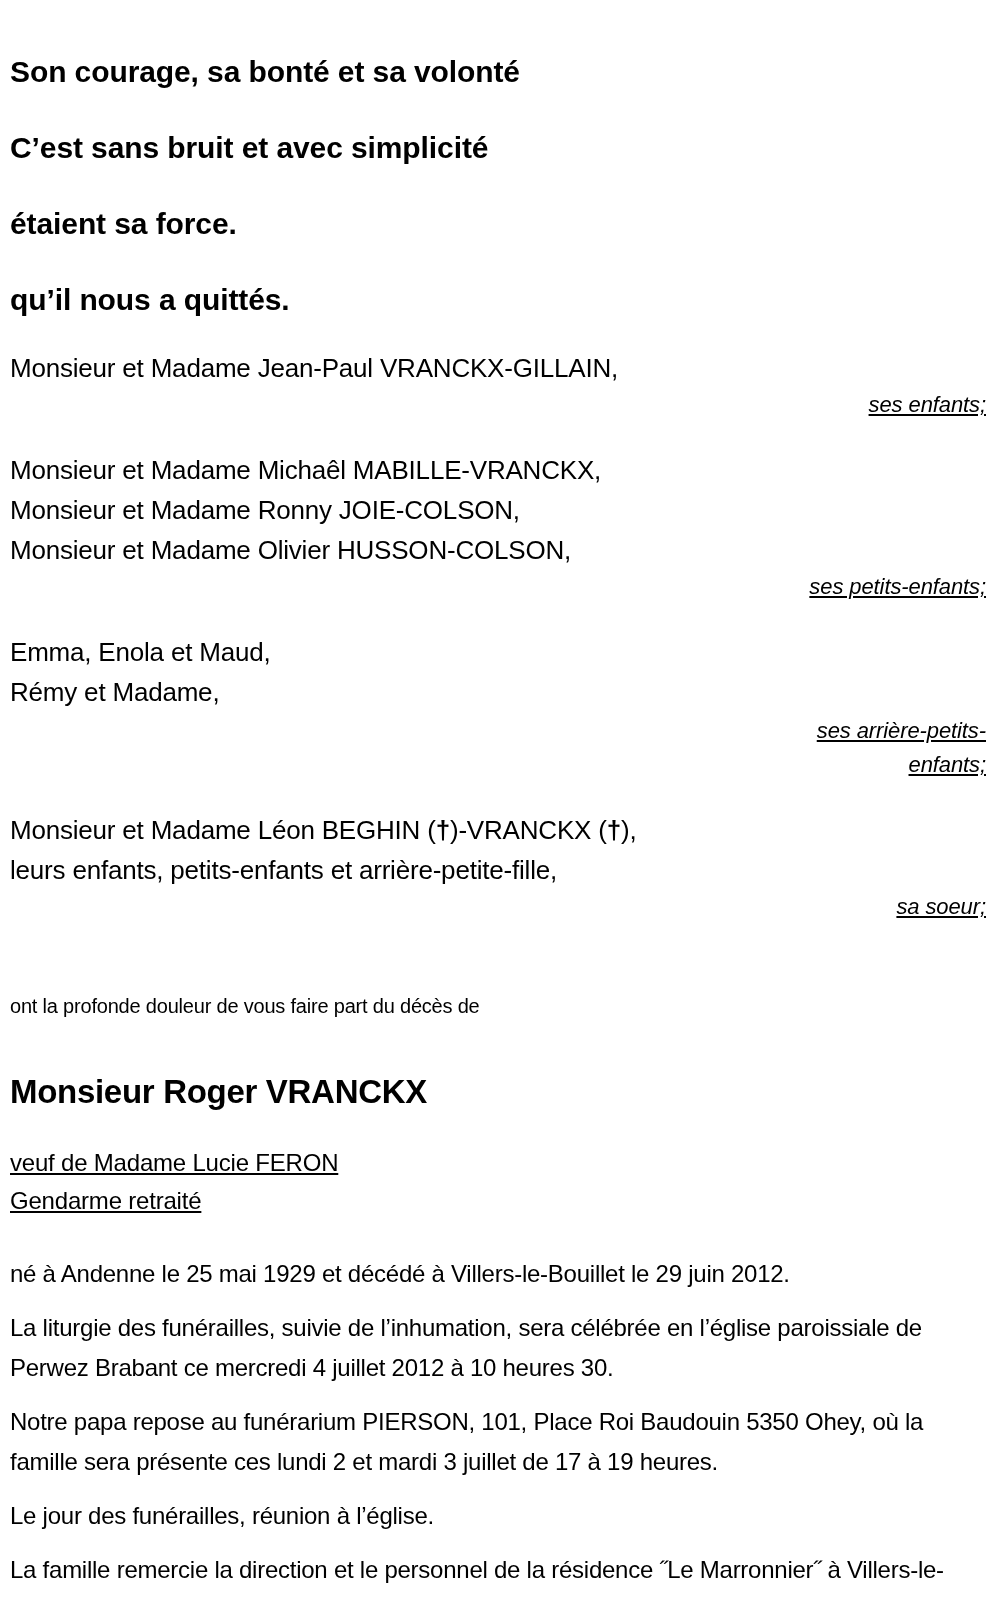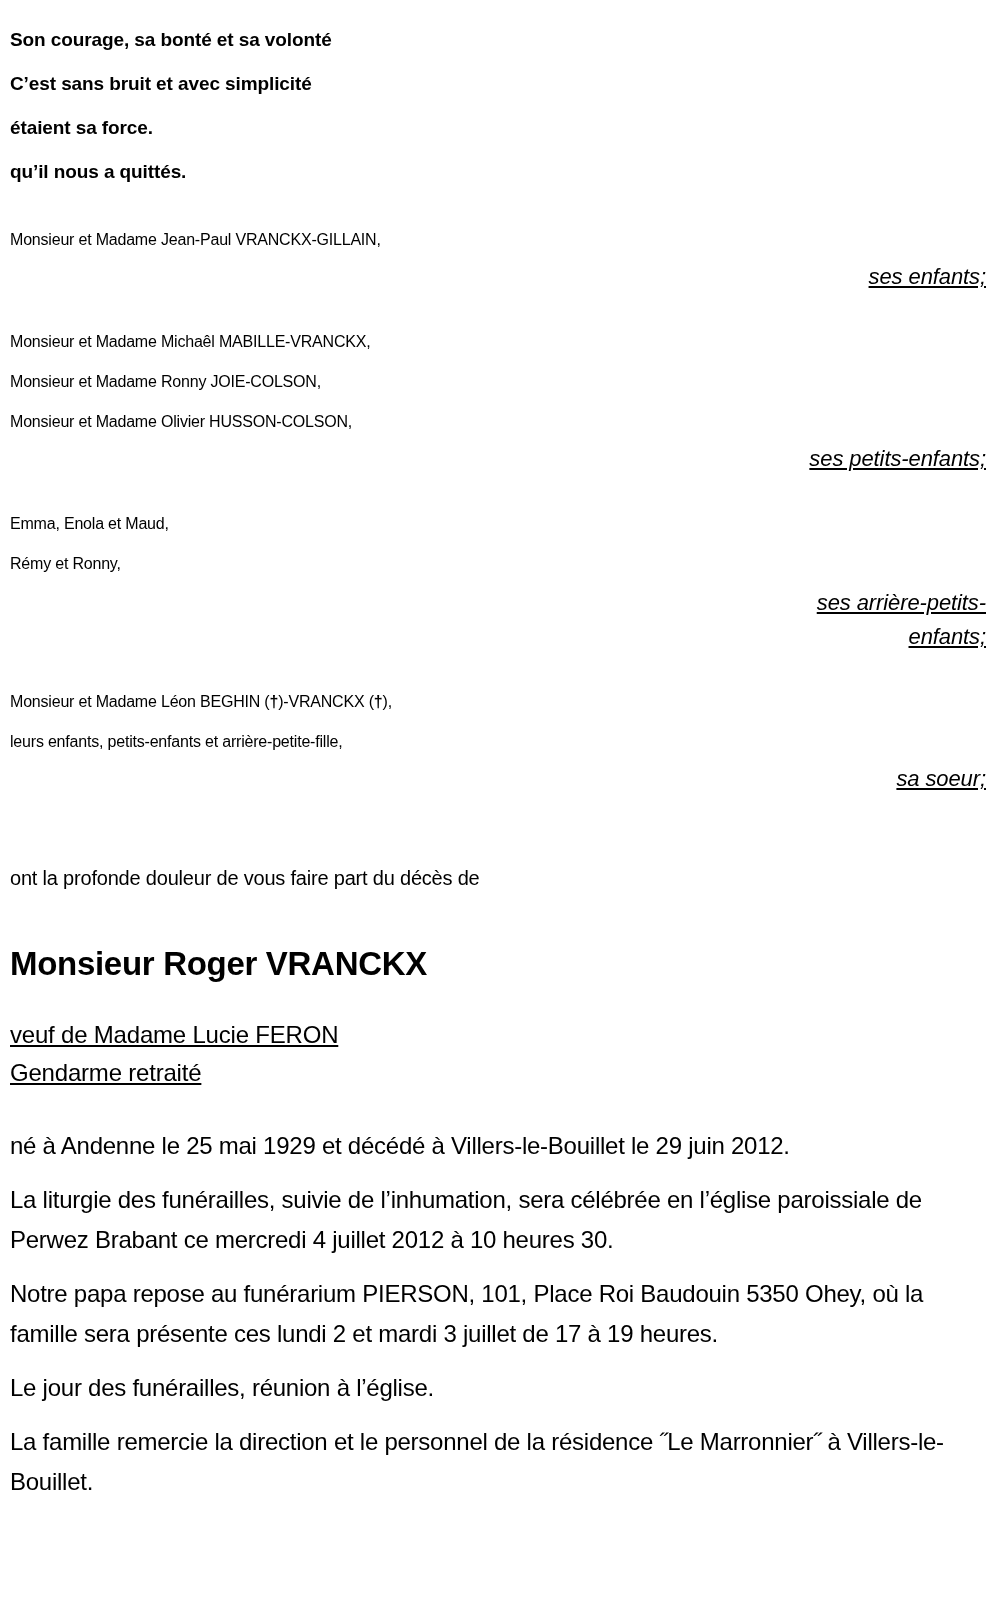--- a/index.html
+++ b/index.html
@@ -25,36 +25,37 @@
     padding: 10px 14px 0 10px;
   }
 
   
   .verse {
     margin: 0 0 0 0;
     padding-top: 8px;
   }
   .verse-line {
     font-weight: bold;
-    font-size: 19px;
+    font-size: 30px;
     line-height: 44px;
     letter-spacing: -0.1px;
     white-space: nowrap;
+    margin-top: 32px;
   }
 
   
   .family {
     margin-top: 26px;
   }
   .group {
     position: relative;
     margin-bottom: 8px;
   }
   .name-line {
-    font-size: 16px;
+    font-size: 26px;
     line-height: 40px;
     font-weight: normal;
     letter-spacing: -0.2px;
     white-space: nowrap;
   }
   .name-line .dagger {
     font-weight: bold;
   }
   .relation {
     font-style: italic;
@@ -140,21 +141,21 @@
         <div class="name-line">Monsieur et Madame Michaêl MABILLE-VRANCKX,</div>
         <div class="name-line">Monsieur et Madame Ronny JOIE-COLSON,</div>
         <div class="name-line">Monsieur et Madame Olivier HUSSON-COLSON,</div>
         <div class="relation">ses petits-enfants;</div>
       </div>
 
       <div class="group-gap"></div>
 
       <div class="group">
         <div class="name-line">Emma, Enola et Maud,</div>
-        <div class="name-line">Rémy et Ronny,</div>
+        <div class="name-line">Rémy et Madame,</div>
         <div class="relation wrap rel-gap-s">ses arrière-petits-</div>
         <div class="relation wrap">enfants;</div>
       </div>
 
       <div class="group-gap"></div>
 
       <div class="group">
         <div class="name-line"><span>Monsieur et Madame Léon BEGHIN (</span><span class="dagger">†</span><span>)-VRANCKX (</span><span class="dagger">†</span><span>),</span></div>
         <div class="name-line">leurs enfants, petits-enfants et arrière-petite-fille,</div>
         <div class="relation">sa soeur;</div>

